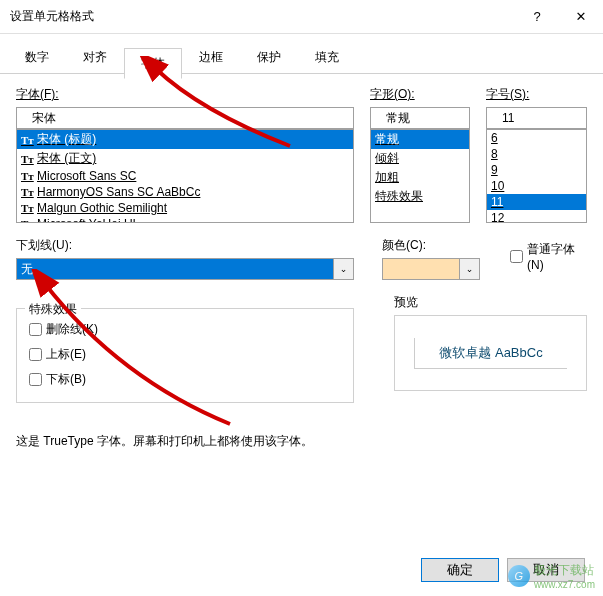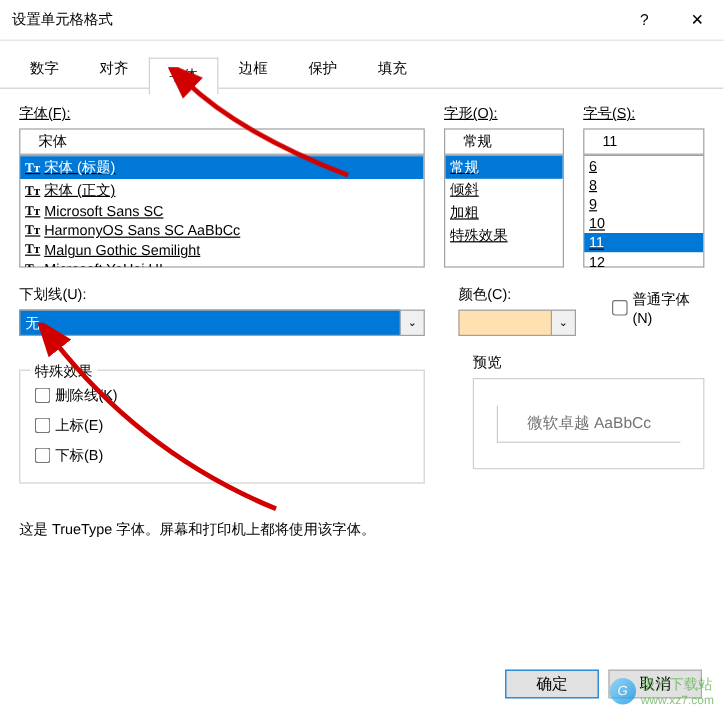--- a/index.html
+++ b/index.html
@@ -43,21 +43,21 @@
 .checkbox-row { display: flex; align-items: center; gap: 4px; font-size: 12px; padding: 4px 0; }
 .checkbox-row input { width: 13px; height: 13px; }
 
 .fieldset { border: 1px solid #d0d0d0; padding: 8px 12px 10px; margin-top: 14px; position: relative; }
 .fieldset-legend { position: absolute; top: -8px; left: 8px; background: #fff; padding: 0 4px; font-size: 12px; }
 
 .row3 { display: flex; gap: 16px; margin-top: 14px; }
 .col-effects { flex: 0 0 338px; }
 .col-preview { flex: 1; padding-left: 24px; }
 .preview-box { border: 1px solid #d0d0d0; height: 76px; display: flex; align-items: center; justify-content: center; margin-top: 4px; }
-.preview-inner { border-left: 1px solid #ccc; border-bottom: 1px solid #ccc; padding: 6px 24px; color: #737373; font-size: 13px; }
+.preview-inner { border-left: 1px solid #ccc; border-bottom: 1px solid #ccc; padding: 6px 24px; color: #0c4a6e; font-size: 13px; }
 
 .footnote { font-size: 12px; margin-top: 30px; }
 
 .footer { position: absolute; bottom: 14px; right: 18px; display: flex; gap: 8px; }
 .btn { width: 78px; height: 24px; border: 1px solid #adadad; background: #e1e1e1; font-size: 13px; cursor: pointer; }
 .btn.primary { border: 1px solid #0078d7; }
 
 .watermark { position: absolute; bottom: 6px; right: 8px; display: flex; align-items: center; gap: 4px; opacity: 0.75; }
 .watermark-icon { width: 22px; height: 22px; border-radius: 50%; background: linear-gradient(135deg,#7fd0ff,#0090e0); display:flex; align-items:center; justify-content:center; color:#fff; font-size: 11px; font-style: italic; }
 .watermark-text { font-size: 12px; color: #5fb050; }

